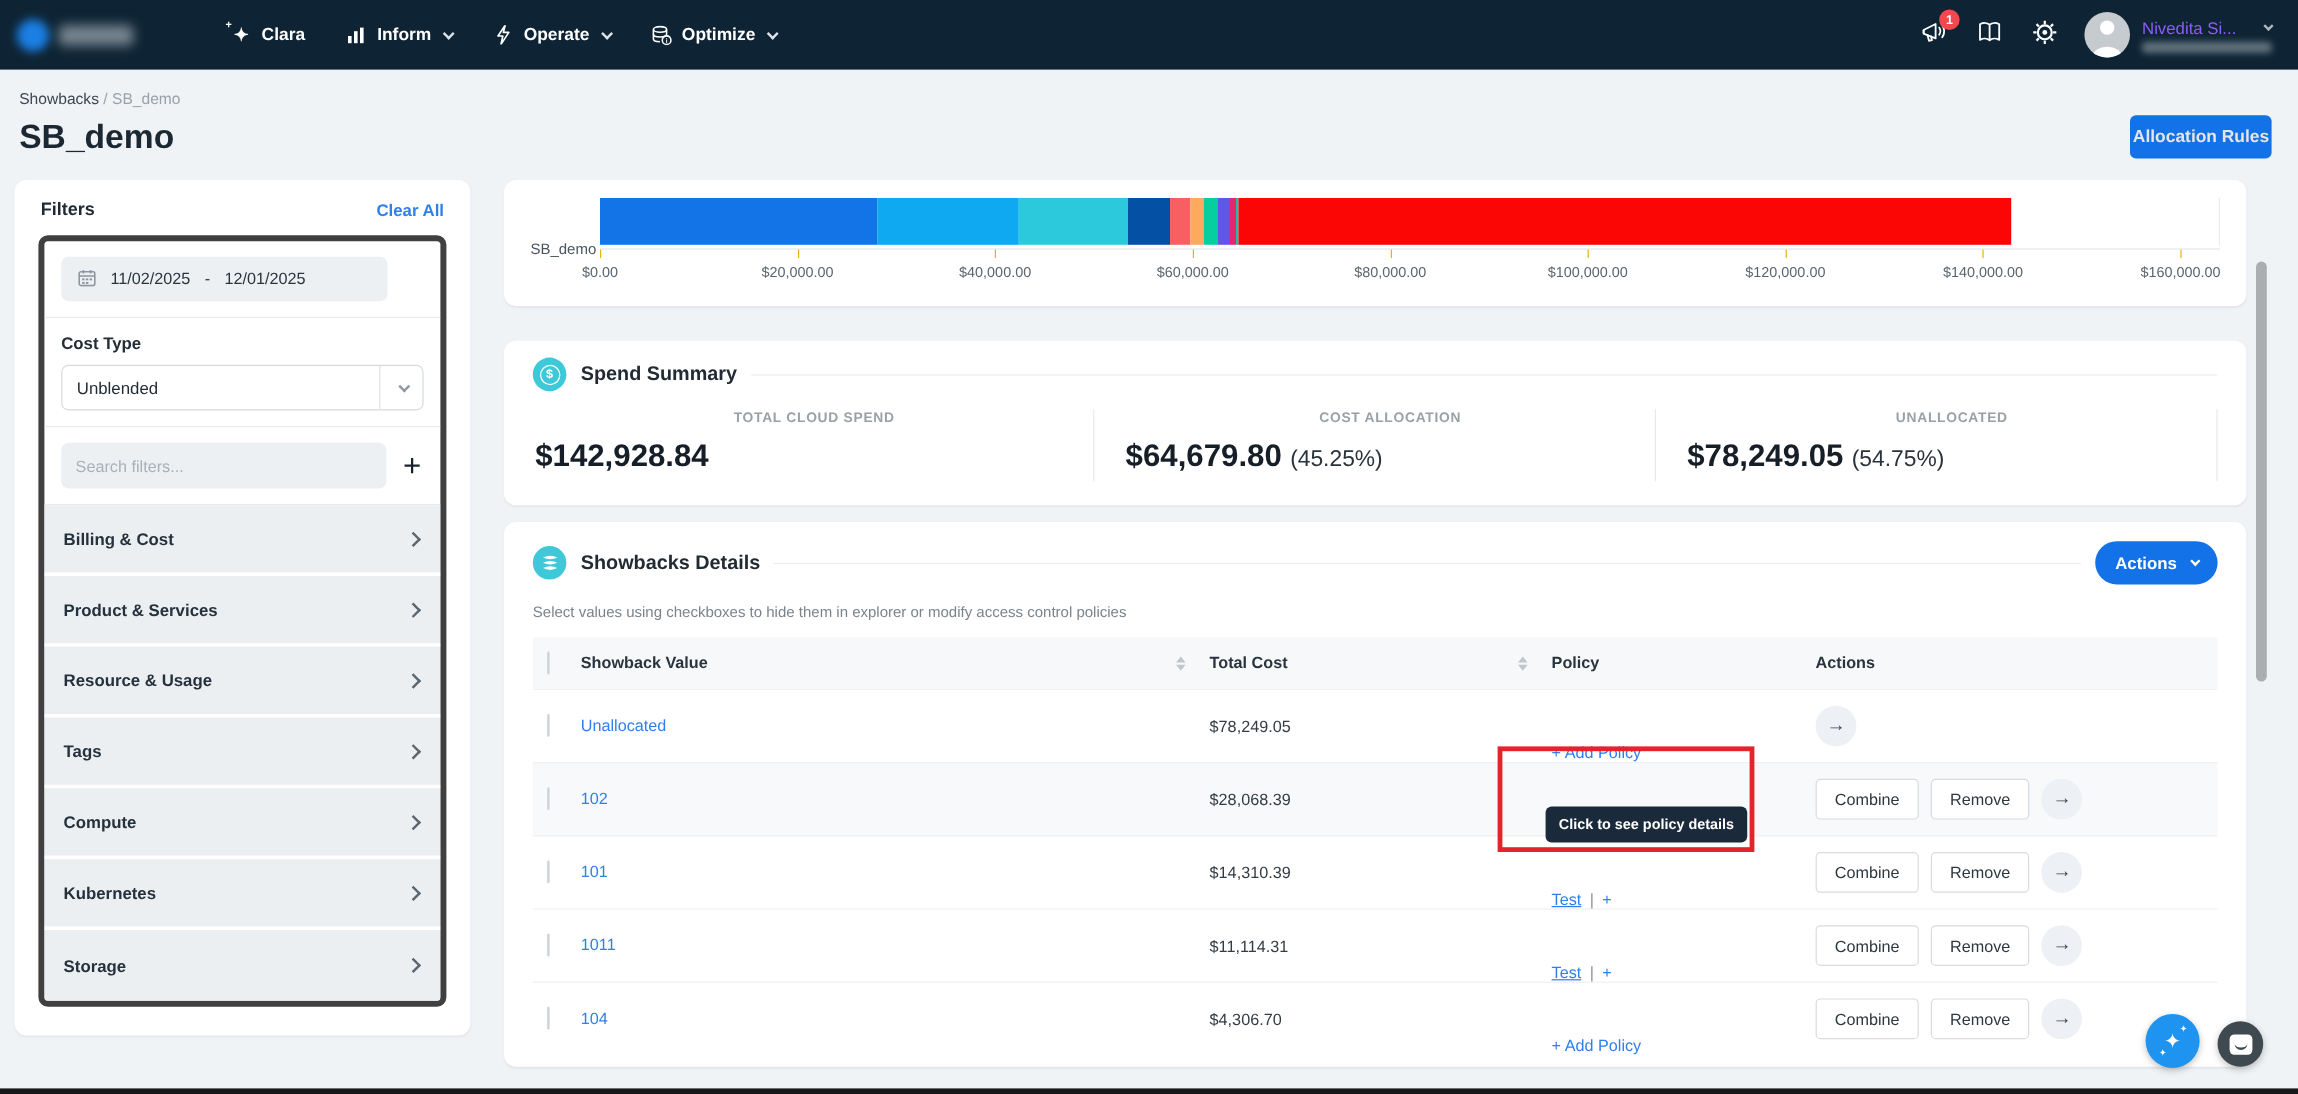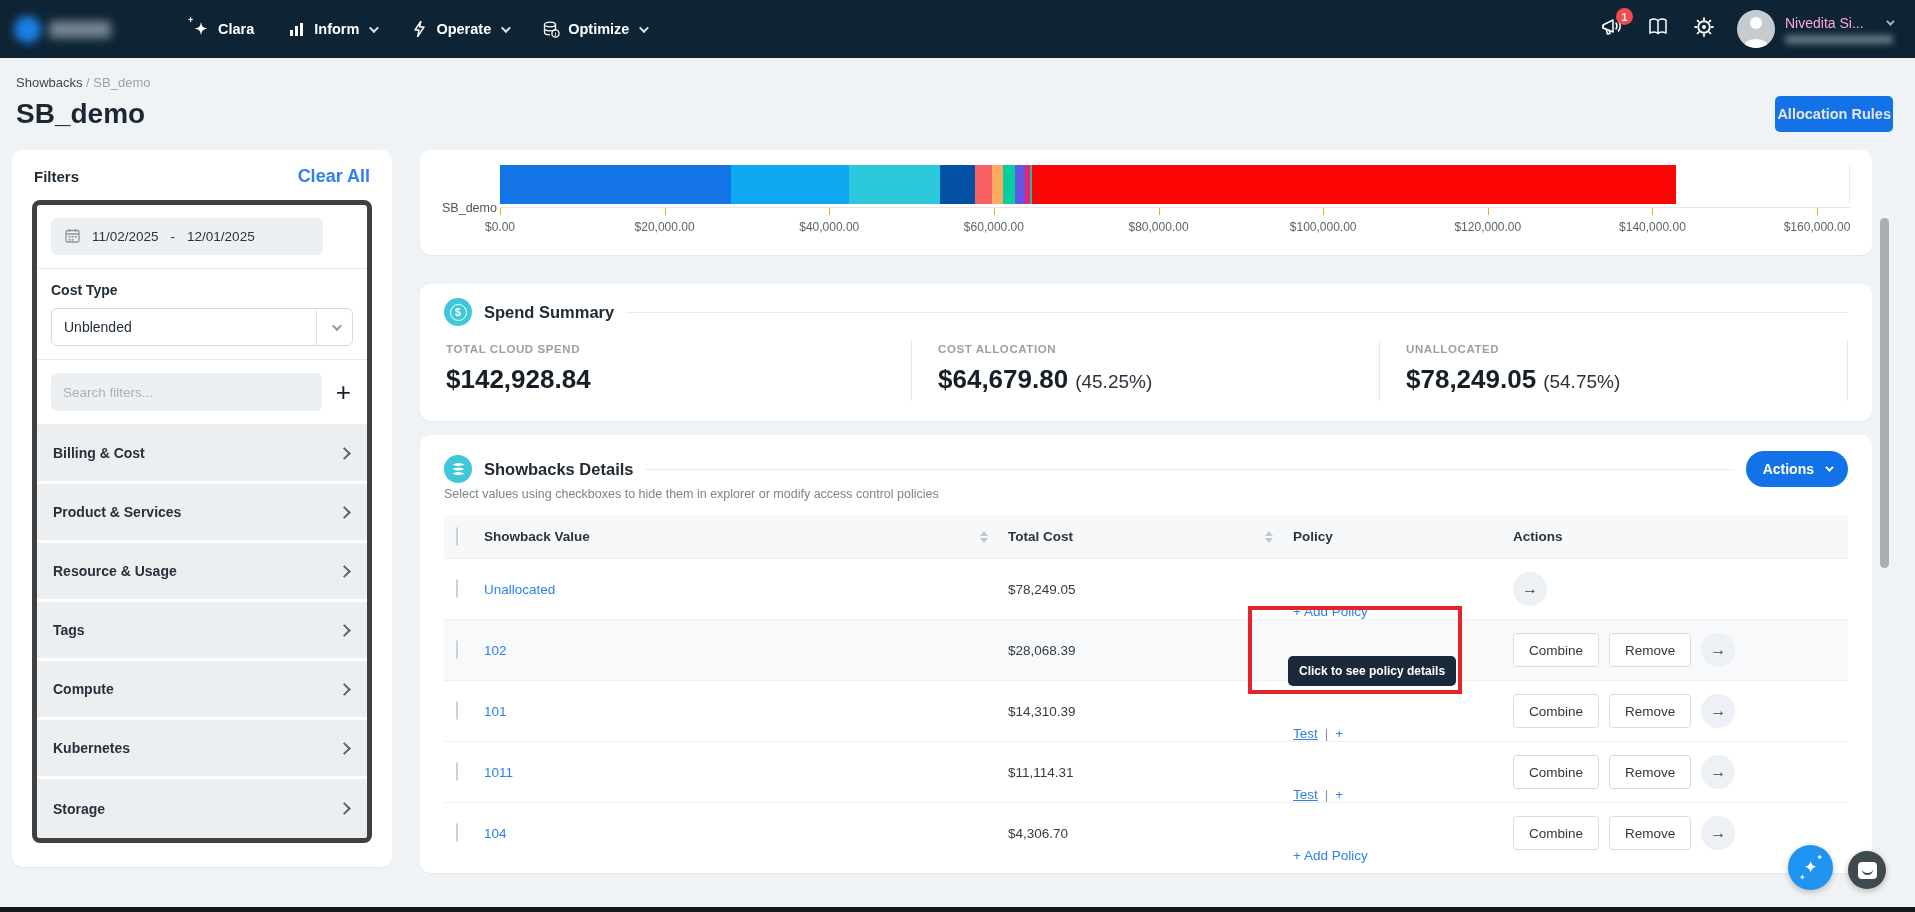--- a/index.html
+++ b/index.html
@@ -19,39 +19,39 @@
   .chev-down { width:7px; height:7px; border-right:2px solid #dde3e8; border-bottom:2px solid #dde3e8; transform:rotate(45deg) translateY(-2px); display:inline-block; margin-left:2px; }
   .chev-down.sm { width:6px; height:6px; border-color:#aeb7bf; }
   .nav-right { margin-left:auto; display:flex; align-items:center; gap:20px; }
   .nav-icon-wrap { position:relative; display:inline-flex; align-items:center; justify-content:center; width:26px; height:26px; cursor:pointer; }
   .badge { position:absolute; top:-8px; right:-8px; min-width:17px; height:17px; border-radius:9px; background:var(--badge-red,#f5484d); color:#fff; font-size:10.5px; font-weight:700; display:flex; align-items:center; justify-content:center; padding:0 4px; }
   .user { display:flex; align-items:center; gap:10px; cursor:pointer; }
   .avatar { width:38px; height:38px; border-radius:50%; background:#c6cbd0; position:relative; overflow:hidden; display:inline-block; }
   .avatar::before { content:''; position:absolute; top:7px; left:13px; width:12px; height:12px; border-radius:50%; background:#fff; }
   .avatar::after { content:''; position:absolute; bottom:-7px; left:7px; width:24px; height:16px; border-radius:50%; background:#fff; }
   .user-text { display:flex; flex-direction:column; gap:4px; }
-  .user-name-row { display:flex; align-items:center; gap:20px; color:#f9a8d4; font-size:14px; }
+  .user-name-row { display:flex; align-items:center; gap:20px; color:#8b5cf6; font-size:14px; }
   .user-email-blur { width:108px; height:9px; border-radius:3px; background:#93a0a9; opacity:.65; filter:blur(3px); }
 
   
   .breadcrumb { padding:17px 16px 0 16px; font-size:13px; color:#9aa2a9; }
   .breadcrumb .bc-root { color:#3c4754; cursor:pointer; }
   .page-head { display:flex; align-items:center; justify-content:space-between; padding:6px 22px 0 16px; }
   .page-title { font-size:28px; font-weight:700; color:#1b2733; }
   .btn-primary { background:var(--accent,#1372e8); color:#e5e5e5; border:none; border-radius:5px; padding:10px 2px; font-size:14.5px; font-weight:700; font-family:inherit; cursor:pointer; }
 
   
   .content { display:flex; align-items:flex-start; padding:18px 43px 0 12px; gap:28px; }
   .card { background:#fff; border-radius:10px; box-shadow:0 1px 2px rgba(20,40,60,.06); }
 
   
   .sidebar { width:380px; padding:16px 20px 24px 20px; }
   .sb-head { display:flex; align-items:center; justify-content:space-between; margin-bottom:13px; padding:0 2px; }
   .sb-head h3 { font-size:15px; font-weight:700; color:#1f2a34; }
-  .clear-all { color:var(--link-blue,#2f80ed); font-size:18px; font-weight:700; cursor:pointer;text-align:center; }
+  .clear-all { color:var(--link-blue,#2f80ed); font-size:14px; font-weight:700; cursor:pointer;text-align:center; }
   .filter-box { border:5px solid #404040; border-radius:8px; overflow:hidden; }
   .fb-section { padding:13px 14px; border-bottom:1px solid #e8ebee; }
   .date-pill { background:#edf0f3; border-radius:6px; height:37px; display:flex; align-items:center; gap:12px; padding:0 14px; width:272px; cursor:pointer; }
   .date-pill span { font-size:13.5px; color:#2a343e; }
   .cost-label { font-size:14px; font-weight:700; color:#222d37; margin-bottom:10px; }
   .select { border:1px solid #d6dadd; border-radius:6px; height:38px; display:flex; align-items:center; background:#fff; cursor:pointer; }
   .select-value { flex:1; padding-left:12px; font-size:14px; color:#232d36; }
   .select-caret { width:36px; align-self:stretch; border-left:1px solid #dfe2e5; display:flex; align-items:center; justify-content:center; }
   .chev-down.gray { border-color:#8f989f; }
   .search-row { display:flex; align-items:center; gap:12px; }
@@ -81,29 +81,29 @@
   
   .spend-card { padding:14px 24px 20px 24px; margin-bottom:14px; }
   .sect-head { display:flex; align-items:center; gap:12px; }
   .sect-icon { width:28px; height:28px; border-radius:50%; background:#3fc8d8; color:#fff; display:flex; align-items:center; justify-content:center; flex-shrink:0; }
   .dollar-ring { width:17px; height:17px; border:1.5px solid #fff; border-radius:50%; display:flex; align-items:center; justify-content:center; font-size:10.5px; font-weight:700; }
   .sect-title { font-size:16.5px; font-weight:700; color:#222b33; white-space:nowrap; }
   .sect-rule { flex:1; height:1px; background:#e9edf0; }
   .stats { display:grid; grid-template-columns:1fr 1fr 1fr; margin-top:15px; }
   .stat { border-right:1px solid #e6eaed; padding:2px 0 6px 26px; }
   .stat:first-child { padding-left:2px; }
-  .stat-label { font-size:11.5px; letter-spacing:.6px; color:#98a1a8; font-weight:600; margin-bottom:9px; }
+  .stat-label { font-size:11.5px; letter-spacing:.6px; color:#98a1a8; font-weight:600; margin-bottom:9px;text-align:center; }
   .stat-value { font-size:26px; font-weight:800; color:#161f27; }
   .stat-pct { font-size:19px; font-weight:400; color:#2a333b; margin-left:7px; }
 
   
   .details-card { padding:16px 24px 10px 24px; position:relative; }
   .pill-btn { background:var(--accent,#1372e8); color:#fff; border:none; border-radius:19px; padding:10px 17px; font-size:14px; font-weight:700; font-family:inherit; display:flex; align-items:center; gap:9px; cursor:pointer; }
   .pill-btn .chev-down { border-color:#fff; width:6px; height:6px; }
-  .subtext { margin-top:0; font-size:12.5px; color:#7b848c; }
+  .subtext { margin-top:16px; font-size:12.5px; color:#7b848c; }
   .table { margin-top:14px; }
   .t-row { display:grid; grid-template-columns:40px 1fr 285px 220px 335px; align-items:center; }
   .t-head { background:#f7f8fa; height:43px; border-radius:2px; }
   .t-head .th { font-size:13.5px; font-weight:700; color:#2a343e; display:flex; align-items:center; justify-content:space-between; padding-right:20px; }
   .sort { display:flex; flex-direction:column; gap:2px; cursor:pointer; }
   .sort i { width:0; height:0; border-left:4px solid transparent; border-right:4px solid transparent; display:block; }
   .sort .up { border-bottom:5px solid #bfc6cc; }
   .sort .down { border-top:5px solid #bfc6cc; }
   .t-body .t-row { height:61px; border-top:1px solid #eef1f3; background:#fff; }
   .t-body .t-row.hl { background:#f7f9fa; }

